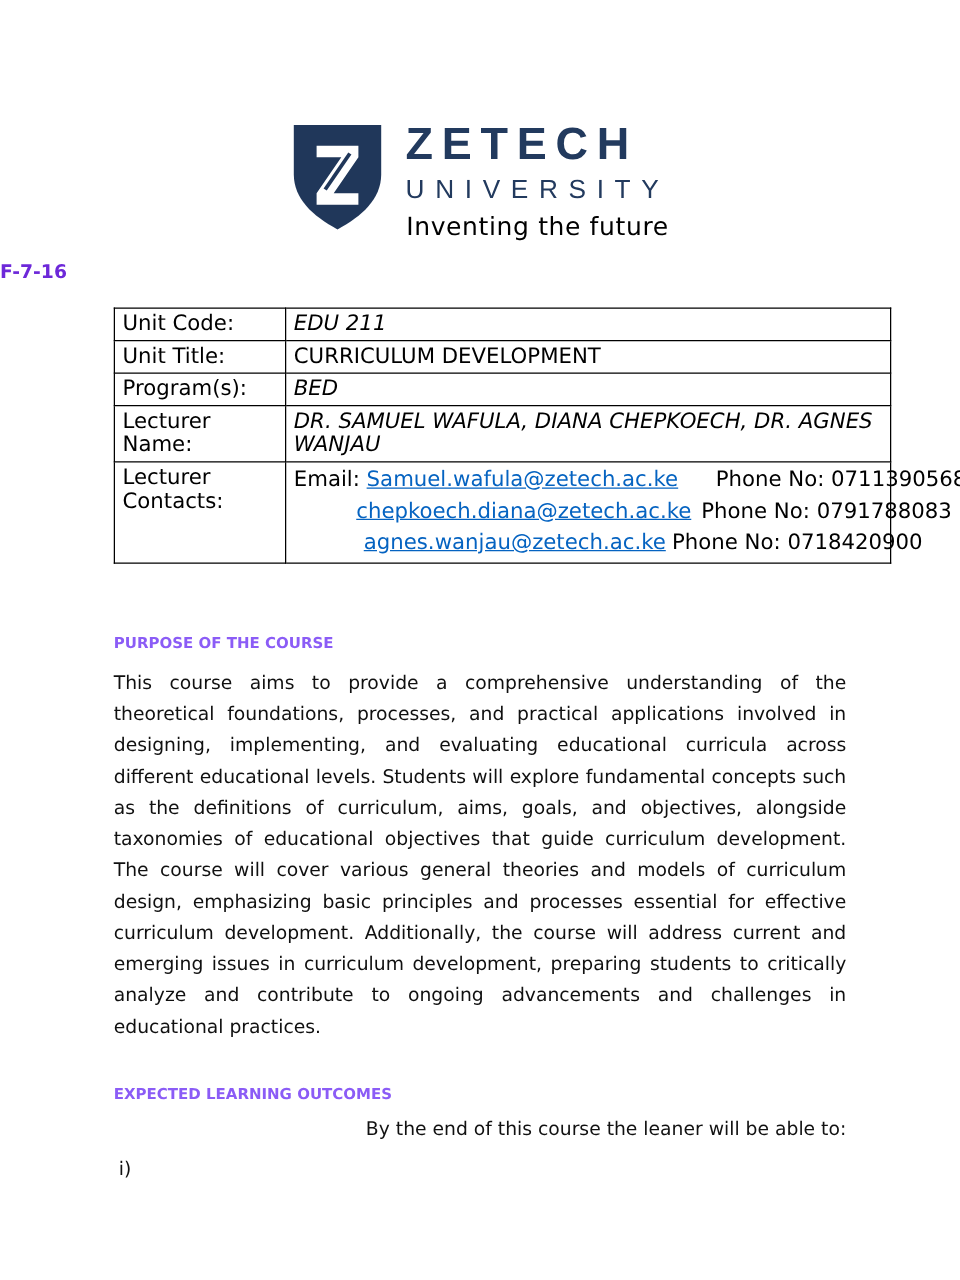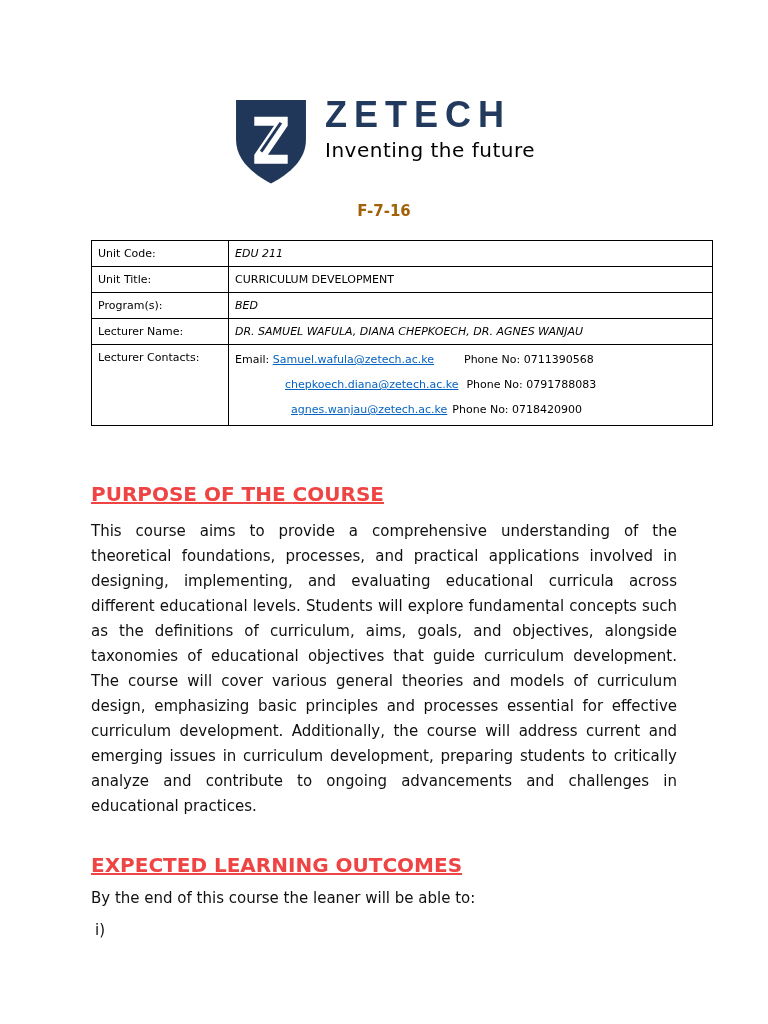--- a/index.html
+++ b/index.html
@@ -12,62 +12,63 @@
   .page { position:relative; width:768px; height:976px; overflow:hidden; background:#fff; }
 
   
   .logo-row { display:flex; justify-content:center; align-items:flex-start; padding-top:95px; }
   .shield-wrap { width:76px; height:92px; flex:0 0 auto; }
   .logo-text { margin-left:16px; padding-top:2px; }
   .logo-name { font-size:36px; font-weight:700; letter-spacing:7px; color:#223a5e; line-height:1; font-family:"Liberation Sans", sans-serif; }
   .logo-sub  { font-size:21px; font-weight:500; letter-spacing:8.5px; color:#223a5e; margin-top:7px; font-family:"Liberation Sans", sans-serif; }
   .logo-tagline { font-size:20px; color:#000000; margin-top:5px; text-align:center; letter-spacing:0.5px; }
 
-  .form-code { text-align:center; font-weight:700; font-size:15px; margin-top:15px; color:#a16207; }
+  .form-code { text-align:left; font-weight:700; font-size:15px; margin-top:15px; color:#6d28d9; }
 
   
   table.info { border-collapse:collapse; width:622px; margin:20px 0 0 91px; table-layout:fixed; }
-  table.info td { border:1px solid #000; vertical-align:top; padding:3px 6px; font-size:11px; line-height:19px; color:#000; }
+  table.info td { border:1px solid #000; vertical-align:top; padding:3px 6px; font-size:17px; line-height:19px; color:#000; }
   td.lbl { width:137px; }
   .italic { font-style:italic; }
   .contacts-cell { padding-top:2px !important; }
   .contact-line { line-height:25px; white-space:nowrap; }
   .cl2 { margin-left:50px; }
   .cl3 { margin-left:56px; }
   a.email { color:#0563c1; text-decoration:underline; cursor:pointer; }
   .ph1 { margin-left:30px; }
   .ph2 { margin-left:8px; }
   .ph3 { margin-left:5px; }
   .tall-row td { height:55px; }
 
   
   .content { margin-left:91px; width:586px; }
-  .heading { font-weight:700; text-decoration:underline; font-size:20px; color:#ef4444; }
+  .heading { font-weight:700; font-size:12px; color:#8b5cf6; }
   .h-purpose { margin-top:56px; }
   .h-outcomes { margin-top:34px; }
   .body-text { text-align:justify; font-size:15px; line-height:25px; margin-top:13px; color:#101010; }
-  .outcome-intro { font-size:15px; margin-top:10px; line-height:22px; }
+  .outcome-intro { font-size:15px; margin-top:10px; line-height:22px;text-align:right; }
   .outcome-item { display:flex; margin-top:10px; font-size:15px; line-height:22px; }
   .outcome-num { width:46px; padding-left:4px; flex:0 0 auto; }
 </style>
 </head>
 <body>
 
 <div class="page">
 
   <div class="logo-row">
     <div class="shield-wrap">
       <svg width="76" height="92" viewBox="0 0 100 120" xmlns="http://www.w3.org/2000/svg">
         <path d="M4 6 L96 6 L96 58 C96 84 76 102 50 116 C24 102 4 84 4 58 Z" fill="#20375a"></path>
         <path d="M28 28 L72 28 L72 40 L46 78 L72 78 L72 90 L28 90 L28 78 L54 40 L28 40 Z" fill="#ffffff"></path>
         <line x1="63" y1="36" x2="37" y2="74" stroke="#20375a" stroke-width="4"></line>
       </svg>
     </div>
     <div class="logo-text">
       <div class="logo-name">ZETECH</div>
+      <div class="logo-sub">UNIVERSITY</div>
       <div class="logo-tagline">Inventing the future</div>
     </div>
   </div>
 
   <div class="form-code">F-7-16</div>
 
   <table class="info">
     <colgroup>
         <col style="width:137px">
         <col>

